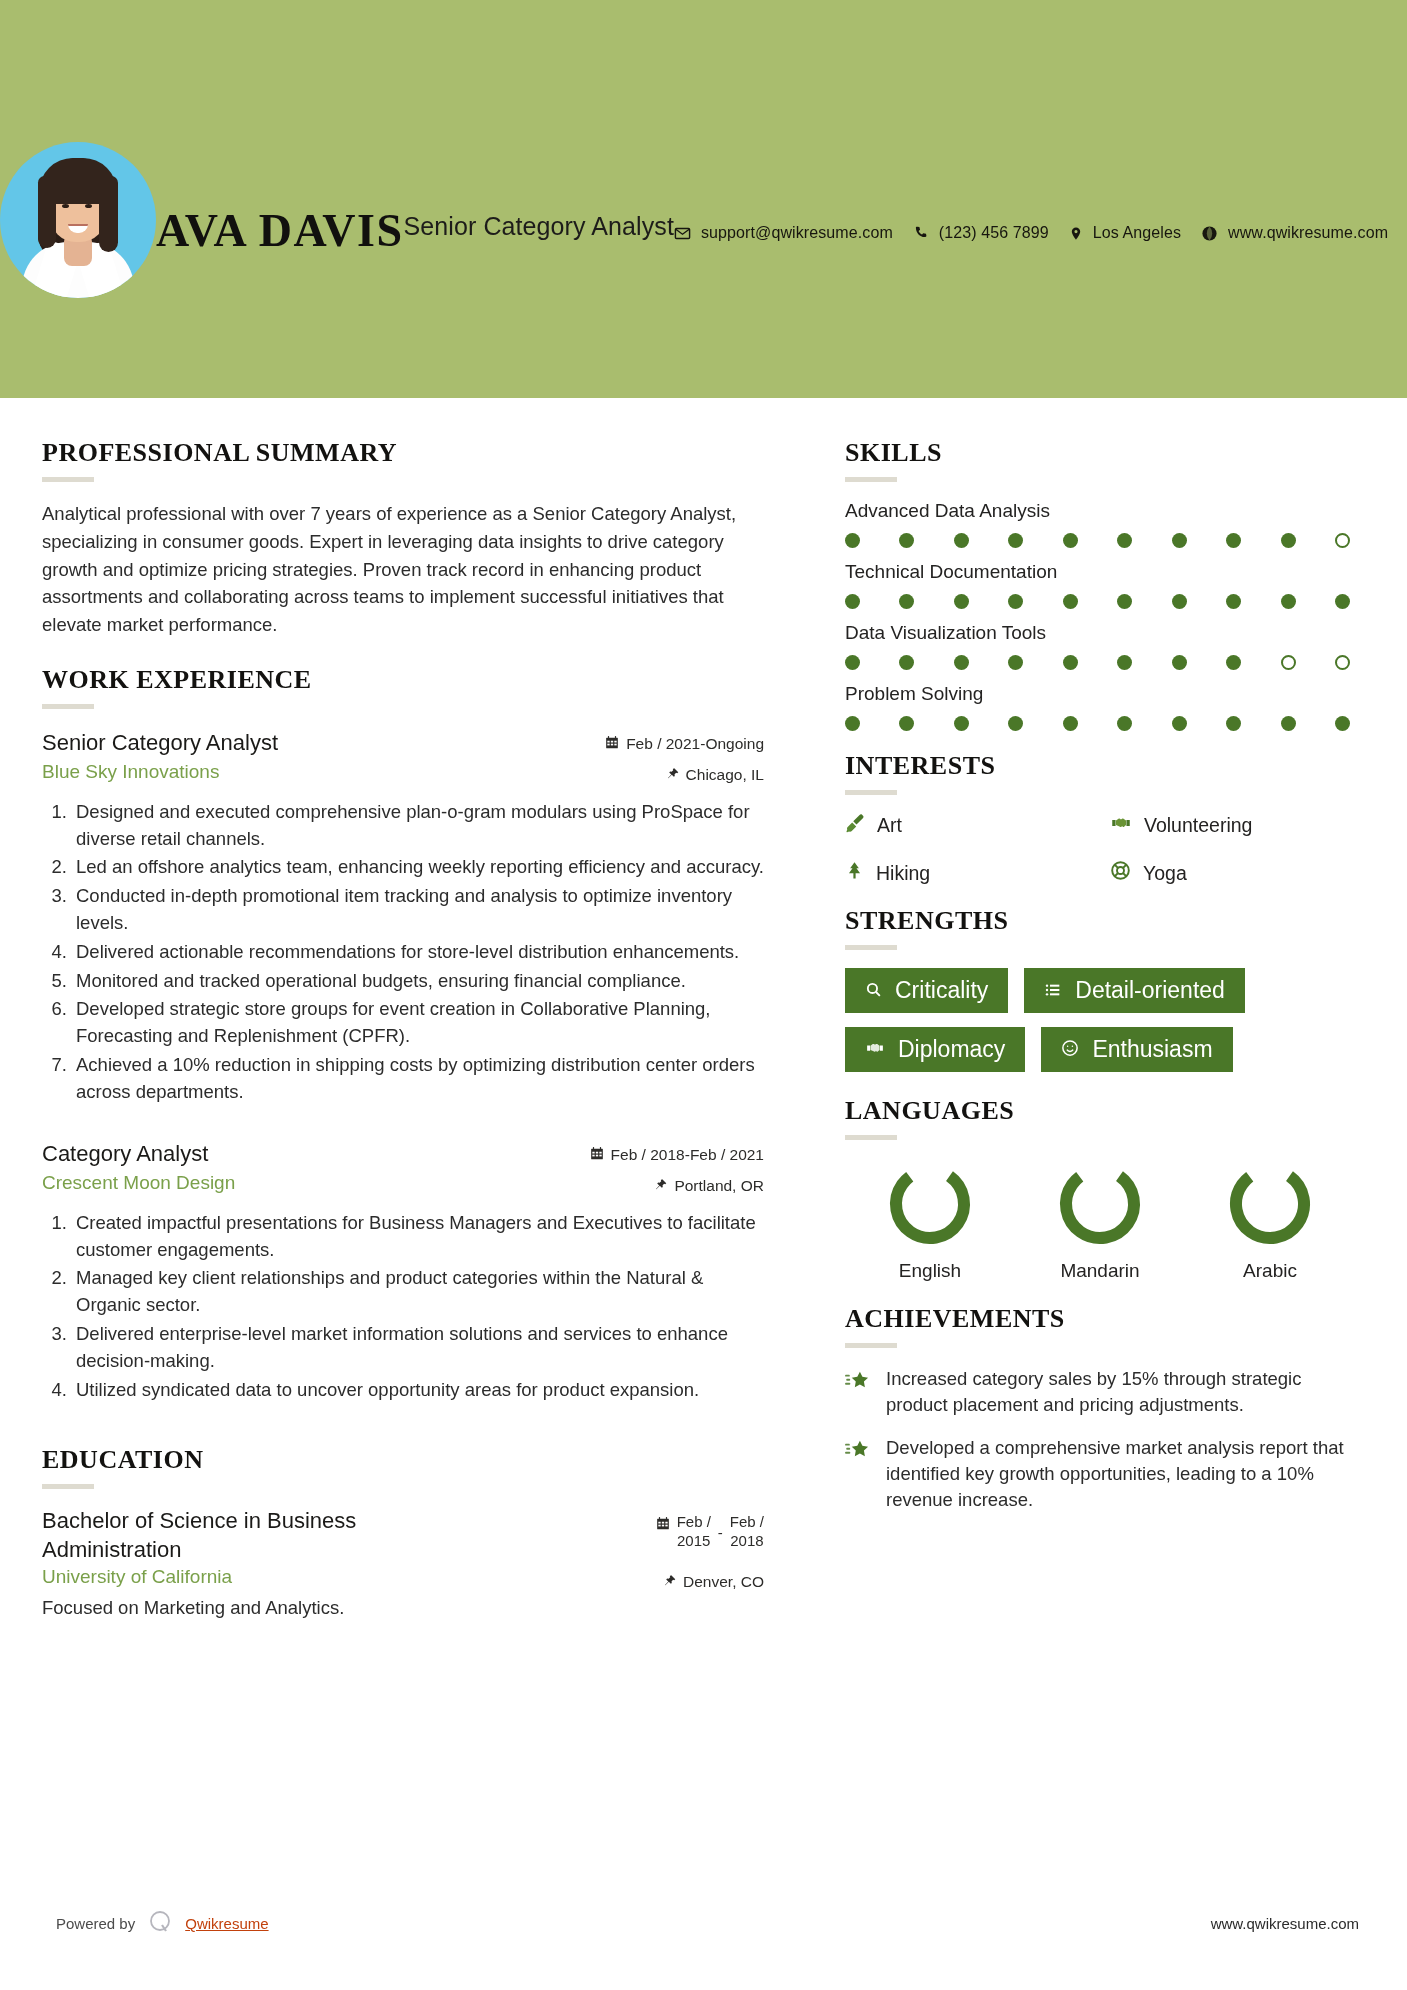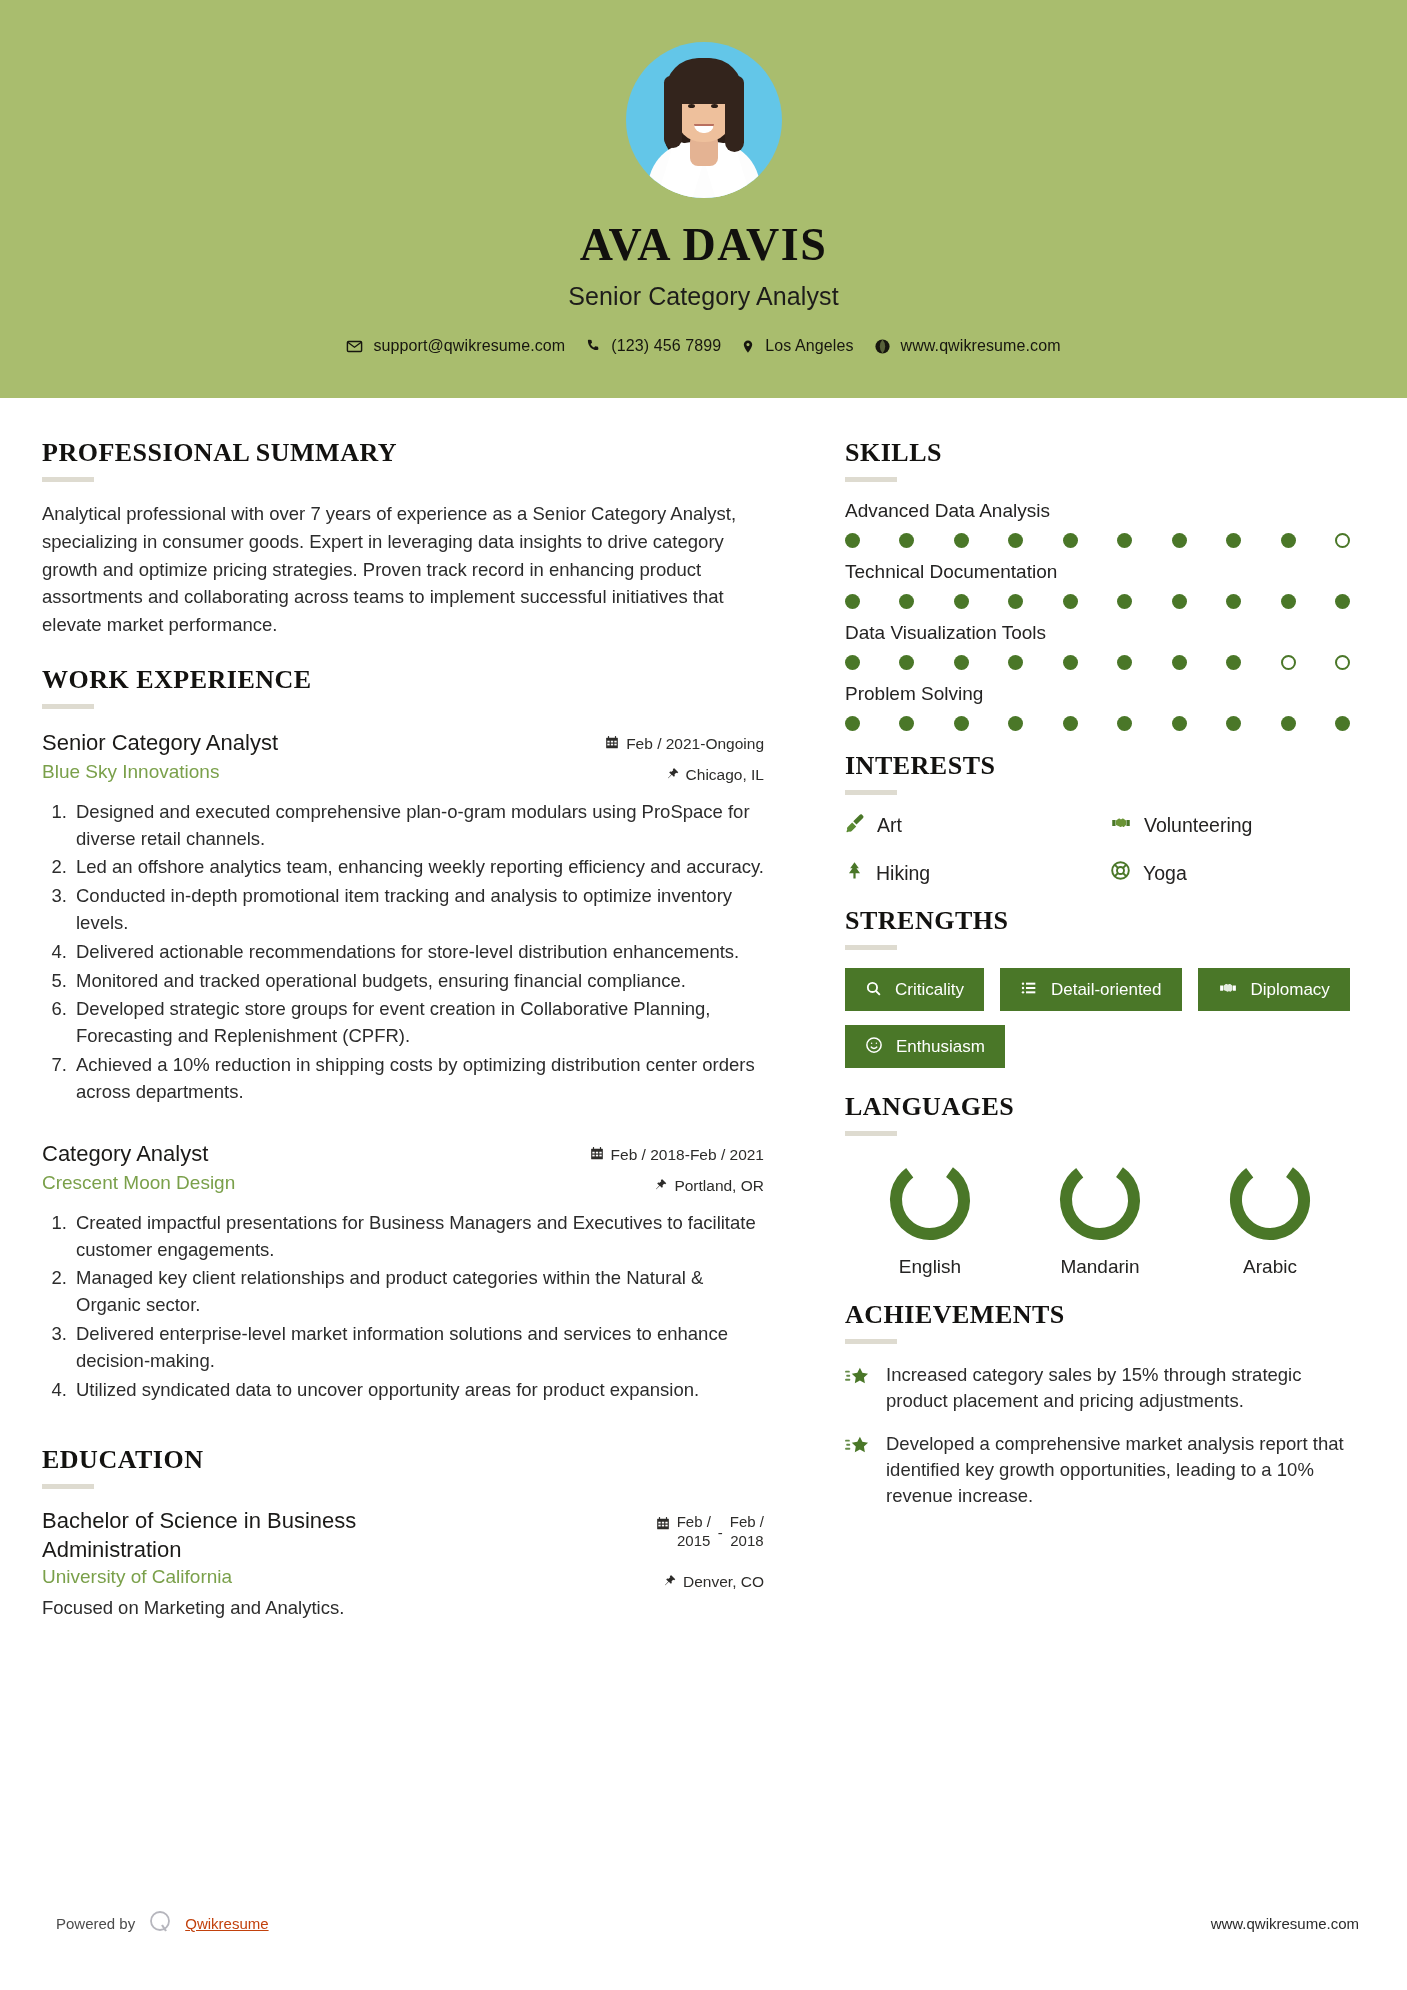--- a/index.html
+++ b/index.html
@@ -9,21 +9,20 @@
     font-family: "Liberation Sans", sans-serif;
   }
   body { width: 1407px; height: 1990px; position: relative; overflow: hidden; }
 
   
   .header {
     background: #a9bd6e;
     height: 398px;
     width: 100%;
     display: flex;
-    flex-direction: column;
     align-items: center;
     padding-top: 42px;
   }
   .avatar {
     width: 156px; height: 156px;
     border-radius: 50%;
     background: #63c6e8;
     overflow: hidden;
     position: relative;
     flex: none;
@@ -173,21 +172,21 @@
     display: grid; grid-template-columns: 265px 1fr;
     row-gap: 22px; margin-top: 4px; margin-bottom: 20px;
   }
   .interest { display: flex; align-items: center; gap: 12px; font-size: 19.5px; color: #242322; }
 
   
   .strengths { display: flex; flex-wrap: wrap; gap: 14px 16px; margin-top: 6px; margin-bottom: 24px; width: 520px; }
   .strength-chip {
     background: #4a7728; color: #ffffff;
     display: inline-flex; align-items: center; gap: 13px;
-    padding: 11px 20px; font-size: 17px; line-height: 1;
+    padding: 11px 20px; font-size: 23px; line-height: 1;
   }
 
   
   .langs { display: flex; gap: 0; margin-top: 18px; margin-bottom: 10px; }
   .lang { width: 170px; display: flex; flex-direction: column; align-items: center; }
   .lang-name { font-size: 19px; color: #242322; margin-top: 10px; }
 
   
   .ach { display: flex; gap: 16px; margin-top: 16px; }
   .ach-text { font-size: 18.5px; line-height: 1.42; color: #2c2c2c; }

